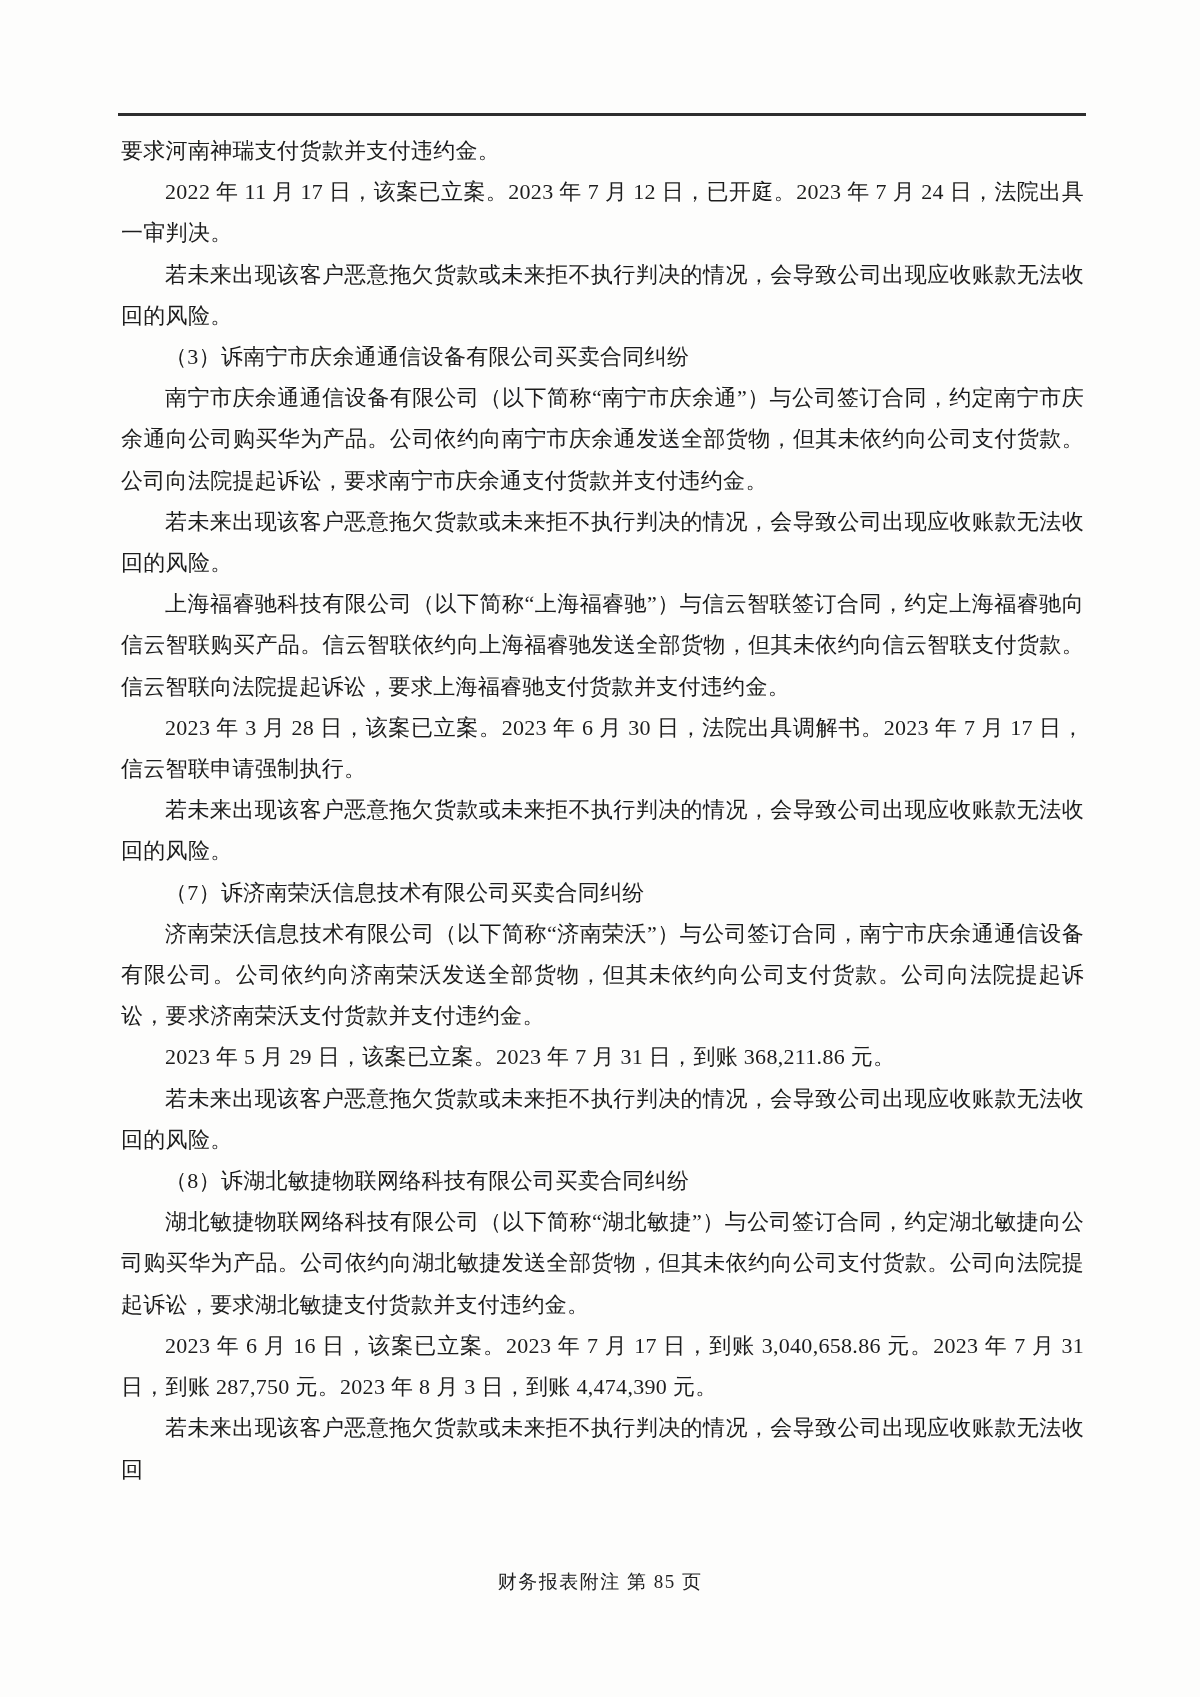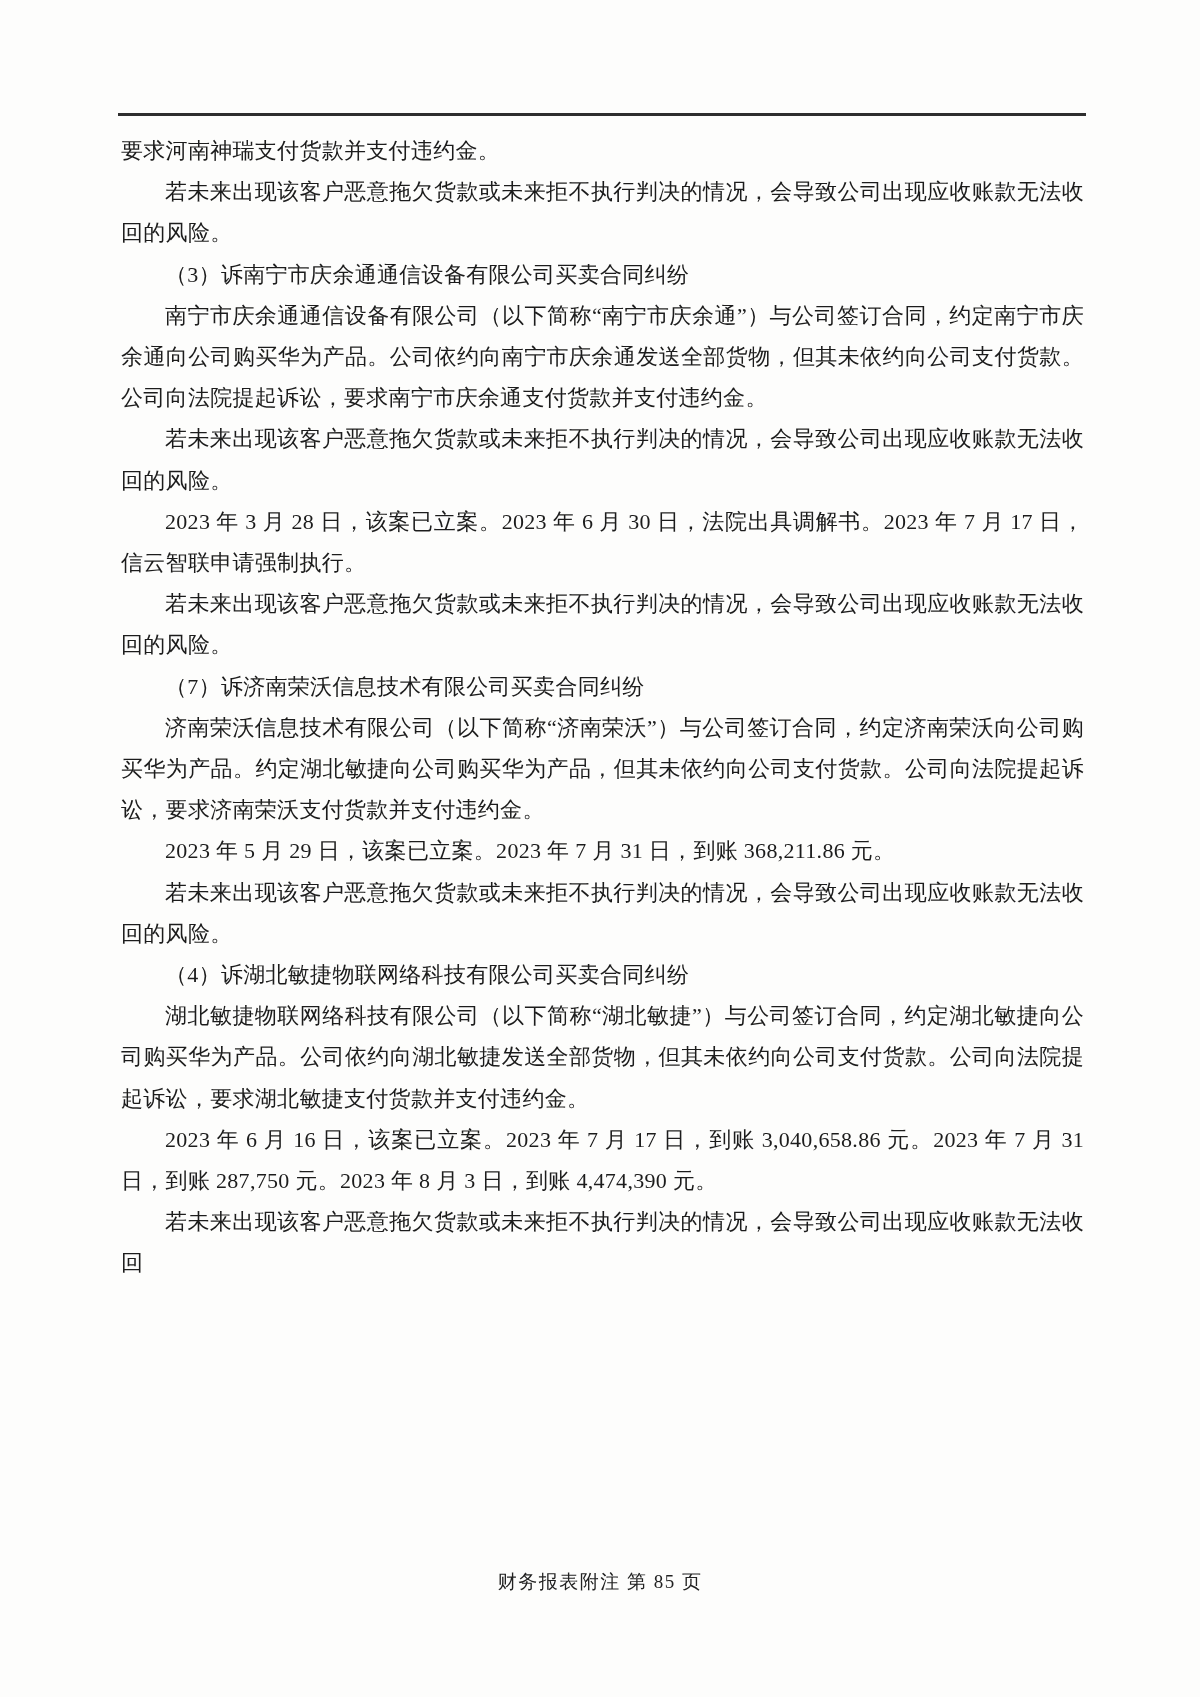--- a/index.html
+++ b/index.html
@@ -56,31 +56,33 @@
 </style>
 </head>
 <body>
 
 <div class="page">
 
   <div class="header-rule"></div>
 
   <main class="content">
     <p class="para no-indent">要求河南神瑞支付货款并支付违约金。</p>
+    <p class="para">2022 年 11 月 17 日，该案已立案。2023 年 7 月 12 日，已开庭。2023 年 7 月 24 日，法院出具一审判决。</p>
     <p class="para">若未来出现该客户恶意拖欠货款或未来拒不执行判决的情况，会导致公司出现应收账款无法收回的风险。</p>
     <p class="para">（3）诉南宁市庆余通通信设备有限公司买卖合同纠纷</p>
     <p class="para">南宁市庆余通通信设备有限公司（以下简称“南宁市庆余通”）与公司签订合同，约定南宁市庆余通向公司购买华为产品。公司依约向南宁市庆余通发送全部货物，但其未依约向公司支付货款。公司向法院提起诉讼，要求南宁市庆余通支付货款并支付违约金。</p>
     <p class="para">若未来出现该客户恶意拖欠货款或未来拒不执行判决的情况，会导致公司出现应收账款无法收回的风险。</p>
+    <p class="para">上海福睿驰科技有限公司（以下简称“上海福睿驰”）与信云智联签订合同，约定上海福睿驰向信云智联购买产品。信云智联依约向上海福睿驰发送全部货物，但其未依约向信云智联支付货款。信云智联向法院提起诉讼，要求上海福睿驰支付货款并支付违约金。</p>
     <p class="para">2023 年 3 月 28 日，该案已立案。2023 年 6 月 30 日，法院出具调解书。2023 年 7 月 17 日，信云智联申请强制执行。</p>
     <p class="para">若未来出现该客户恶意拖欠货款或未来拒不执行判决的情况，会导致公司出现应收账款无法收回的风险。</p>
     <p class="para">（7）诉济南荣沃信息技术有限公司买卖合同纠纷</p>
-    <p class="para">济南荣沃信息技术有限公司（以下简称“济南荣沃”）与公司签订合同，约定济南荣沃向公司购买华为产品。约定湖北敏捷向公司购买华为产品，但其未依约向公司支付货款。公司向法院提起诉讼，要求济南荣沃支付货款并支付违约金。</p>
+    <p class="para">济南荣沃信息技术有限公司（以下简称“济南荣沃”）与公司签订合同，南宁市庆余通通信设备有限公司。公司依约向济南荣沃发送全部货物，但其未依约向公司支付货款。公司向法院提起诉讼，要求济南荣沃支付货款并支付违约金。</p>
     <p class="para">2023 年 5 月 29 日，该案已立案。2023 年 7 月 31 日，到账 368,211.86 元。</p>
     <p class="para">若未来出现该客户恶意拖欠货款或未来拒不执行判决的情况，会导致公司出现应收账款无法收回的风险。</p>
-    <p class="para">（4）诉湖北敏捷物联网络科技有限公司买卖合同纠纷</p>
+    <p class="para">（8）诉湖北敏捷物联网络科技有限公司买卖合同纠纷</p>
     <p class="para">湖北敏捷物联网络科技有限公司（以下简称“湖北敏捷”）与公司签订合同，约定湖北敏捷向公司购买华为产品。公司依约向湖北敏捷发送全部货物，但其未依约向公司支付货款。公司向法院提起诉讼，要求湖北敏捷支付货款并支付违约金。</p>
     <p class="para">2023 年 6 月 16 日，该案已立案。2023 年 7 月 17 日，到账 3,040,658.86 元。2023 年 7 月 31 日，到账 287,750 元。2023 年 8 月 3 日，到账 4,474,390 元。</p>
     <p class="para">若未来出现该客户恶意拖欠货款或未来拒不执行判决的情况，会导致公司出现应收账款无法收回</p>
   </main>
 
   <div class="footer">
     <span>财务报表附注 第 85 页</span>
   </div>
 
 </div>

